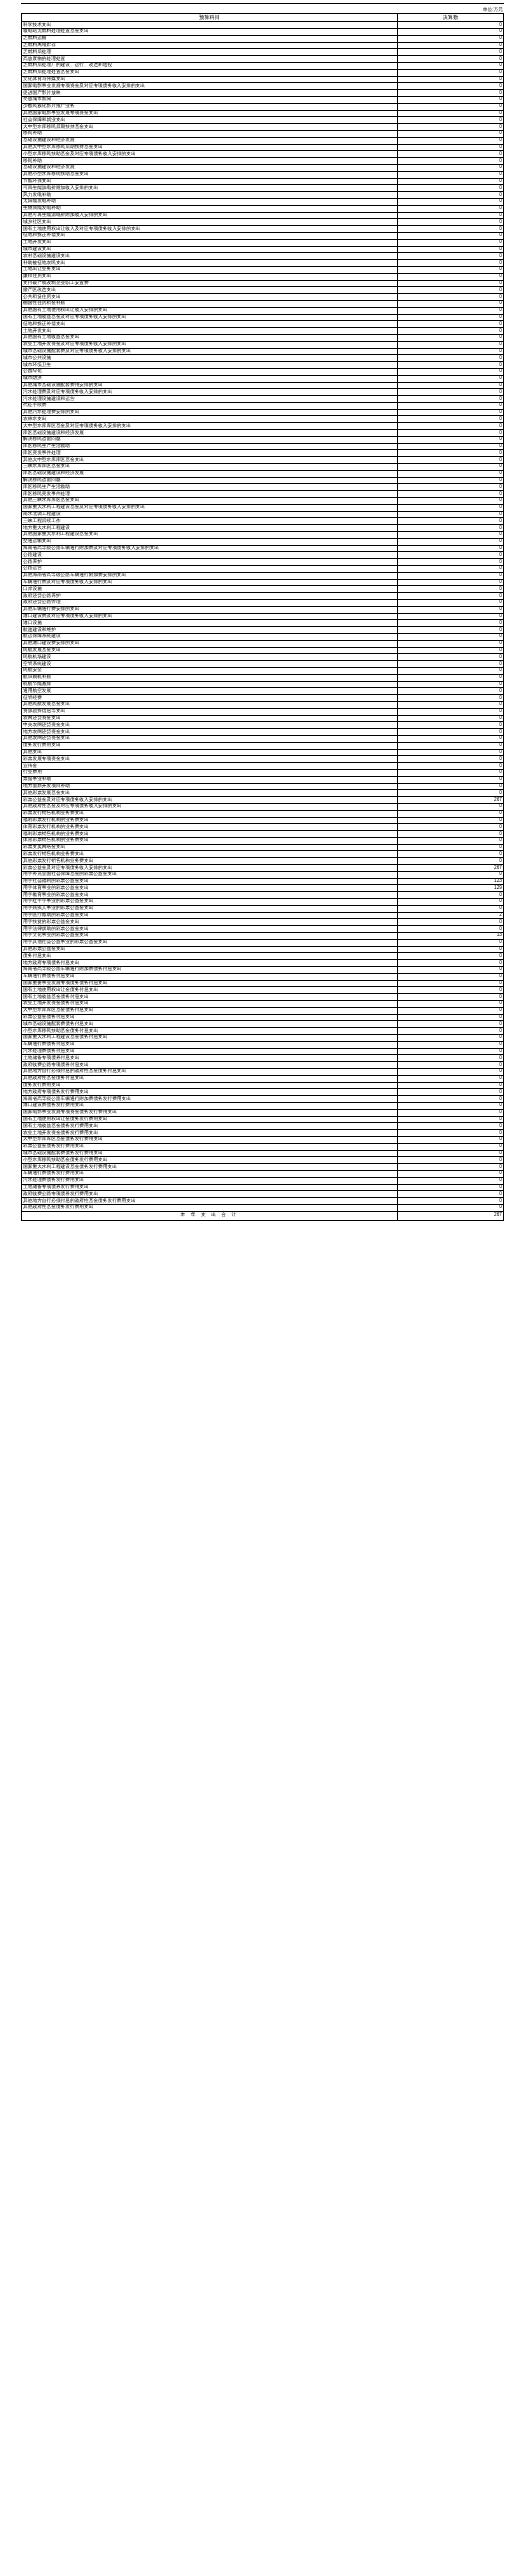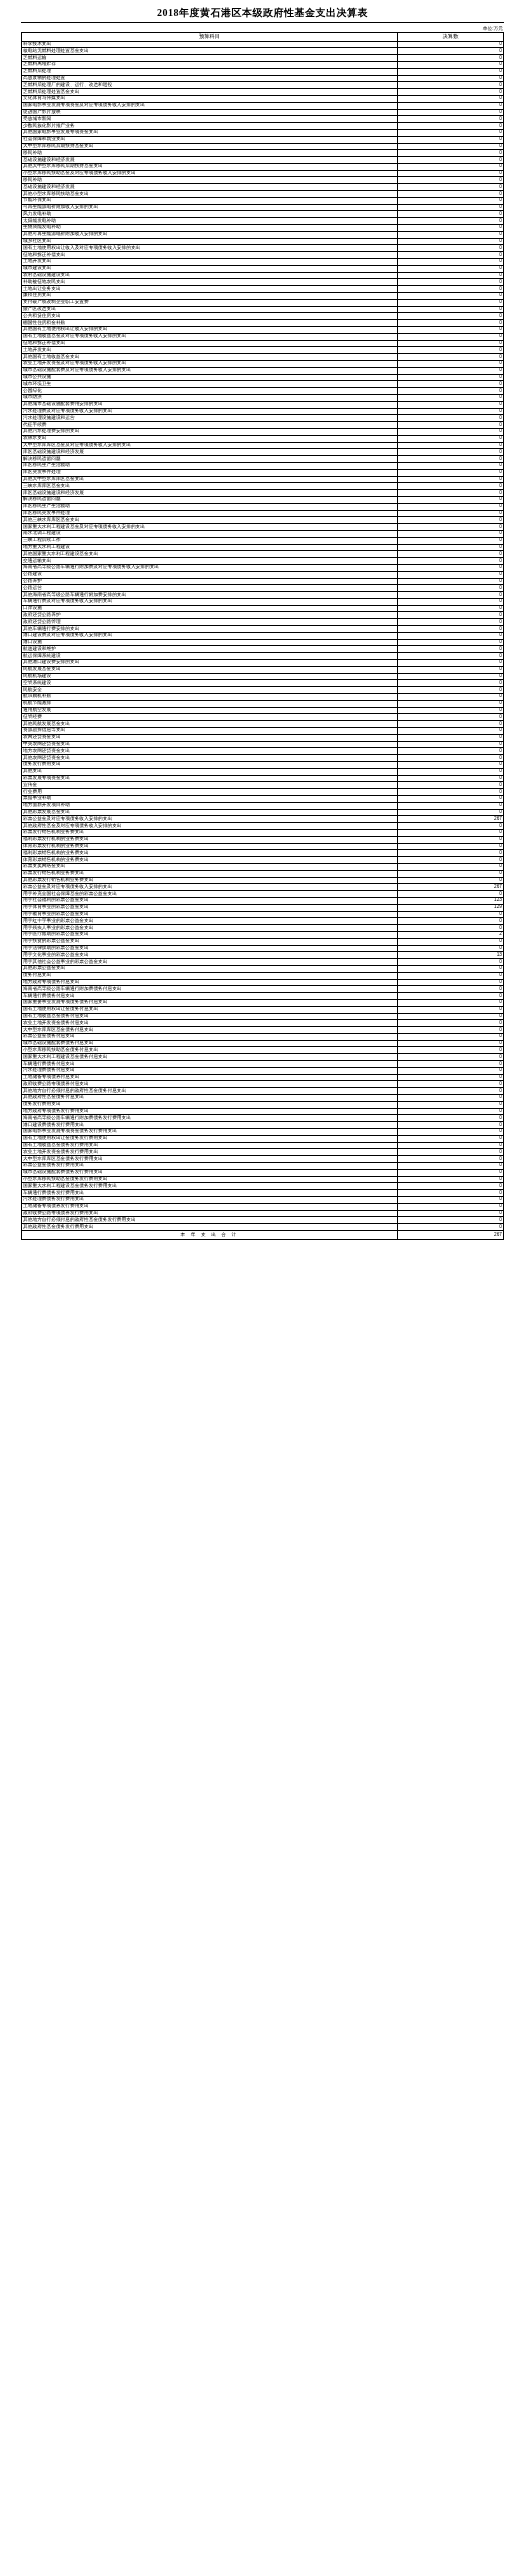--- a/index.html
+++ b/index.html
@@ -76,21 +76,20 @@
   tr.total td.val {
     text-align: right;
     letter-spacing: 0;
   }
 </style>
 </head>
 <body>
 
 <div class="page">
 
-  <div class="title">2018年度黄石港区本级政府性基金支出决算表</div>
   <div class="title-rule"></div>
   <div class="unit">单位:万元</div>
 
   <table class="sheet">
     <colgroup>
       <col class="c-name">
       <col class="c-val">
     </colgroup>
     <thead>
       <tr>

